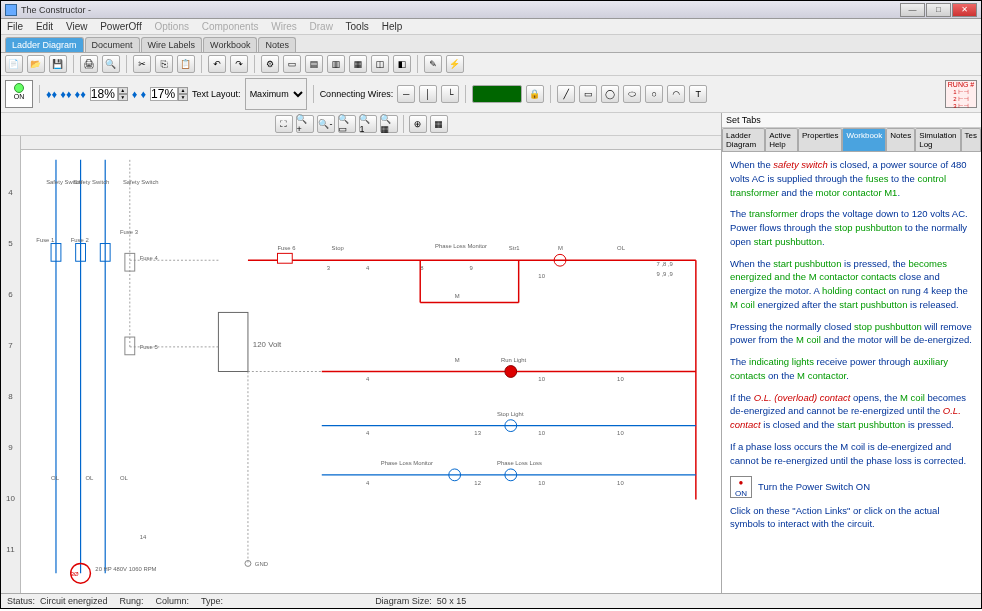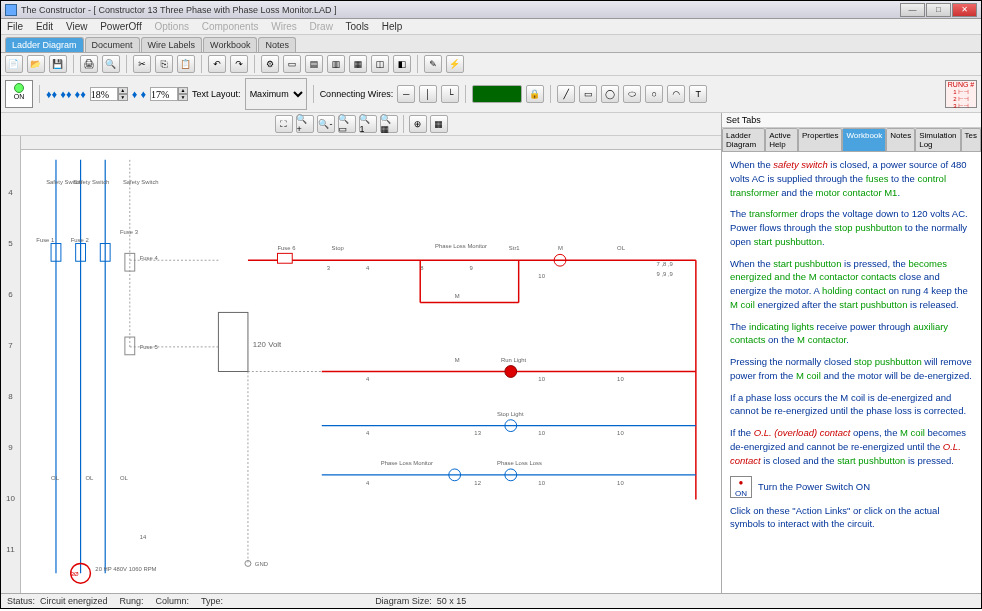--- a/index.html
+++ b/index.html
@@ -39,39 +39,38 @@
 .sidepanel-body { flex: 1; background: #fff; padding: 6px 8px; overflow-y: auto; font-size: 9.5px; line-height: 1.45; color: #003399; }
 .sidepanel-body h3 { font-size: 12px; color: #000; margin-bottom: 6px; font-weight: bold; }
 .sidepanel-body p { margin-bottom: 8px; }
 .sidepanel-body .kw1 { color: #c00; font-style: italic; }
 .sidepanel-body .kw2 { color: #090; }
 .pwricon { display: flex; align-items: center; gap: 6px; margin: 6px 0; }
 .pwricon .sw { width: 22px; height: 22px; background: #fff; border: 1px solid #888; font-size: 8px; display: flex; flex-direction: column; align-items: center; }
 .statusbar { background: #f0f0f0; border-top: 1px solid #aaa; padding: 2px 6px; font-size: 9px; color: #333; display: flex; gap: 12px; }
 .caption { font-style: italic; font-size: 11.5px; text-align: center; padding: 8px 40px; line-height: 1.4; }
 .spin { display: inline-flex; align-items: center; }
-.spin input { width: 28px; height: 14px; font-size: 10px; border: 1px solid #aaa; font-family: Liberation Serif, serif; }
+.spin input { width: 28px; height: 14px; font-size: 12px; border: 1px solid #aaa; }
 .spin .ar { display: flex; flex-direction: column; }
 .spin .ar span { width: 10px; height: 7px; background: #ddd; border: 1px solid #999; font-size: 5px; line-height: 5px; text-align: center; }
 select { font-size: 9px; height: 32px; border: 1px solid #aaa; }
 .rung-ind { width: 32px; height: 28px; border: 1px solid #888; background: #fee; font-size: 7px; color: #c00; text-align: center; margin-left: auto; }
 .sym-label { font-size: 6px; fill: #666; }
 .red-line { stroke: #d00; stroke-width: 1.5; }
 .blue-line { stroke: #06c; stroke-width: 1.2; }
 .dash-line { stroke: #888; stroke-width: 0.8; stroke-dasharray: 2 2; }
 </style>
 </head>
 <body>
 
 <div class="outer-frame">
   <div class="titlebar">
     <div class="ticon"></div>
     <span>The Constructor</span>
     <span>&nbsp;-&nbsp;</span>
-    <span>[ Constructor 13 Three Phase with Phase Loss Monitor.LAD ]</span>
     <div class="wbtns">
       <div class="wbtn">—</div>
       <div class="wbtn">□</div>
       <div class="wbtn close">✕</div>
     </div>
   </div>
 
   <div class="menubar">
     <span>File</span>
     <span>Edit</span>
@@ -292,24 +291,24 @@
         <div class="stab">Properties</div>
         <div class="stab active">Workbook</div>
         <div class="stab">Notes</div>
         <div class="stab">Simulation Log</div>
         <div class="stab">Tes</div>
       </div>
       <div class="sidepanel-body">
         <p><span>When the </span><span class="kw1">safety switch</span><span> is closed, a power source of 480 volts AC is supplied through the </span><span class="kw2">fuses</span><span> to the </span><span class="kw2">control transformer</span><span> and the </span><span class="kw2">motor contactor M1</span><span>.</span></p>
         <p><span>The </span><span class="kw2">transformer</span><span> drops the voltage down to 120 volts AC. Power flows through the </span><span class="kw2">stop pushbutton</span><span> to the normally open </span><span class="kw2">start pushbutton</span><span>.</span></p>
         <p><span>When the </span><span class="kw2">start pushbutton</span><span> is pressed, the </span><span class="kw2"> becomes energized and the </span><span class="kw2">M contactor contacts</span><span> close and energize the motor. A </span><span class="kw2">holding contact</span><span> on rung 4 keep the </span><span class="kw2">M coil</span><span> energized after the </span><span class="kw2">start pushbutton</span><span> is released.</span></p>
+        <p><span>Pressing the normally closed </span><span class="kw2">stop pushbutton</span><span> will remove power from the </span><span class="kw2">M coil</span><span> and the motor will be de-energized.</span></p>
         <p><span>The </span><span class="kw2">indicating lights</span><span> receive power through </span><span class="kw2">auxiliary contacts</span><span> on the </span><span class="kw2">M contactor</span><span>.</span></p>
-        <p><span>Pressing the normally closed </span><span class="kw2">stop pushbutton</span><span> will remove power from the </span><span class="kw2">M coil</span><span> and the motor will be de-energized.</span></p>
+        <p><span>If the </span><span class="kw1">O.L. (overload) contact</span><span> opens, the </span><span class="kw2">M coil</span><span> becomes de-energized and cannot be re-energized until the </span><span class="kw1">O.L. contact</span><span> is closed and the </span><span class="kw2">start pushbutton</span><span> is pressed.</span></p>
         <p>If a phase loss occurs the M coil is de-energized and cannot be re-energized until the phase loss is corrected.</p>
-        <p><span>If the </span><span class="kw1">O.L. (overload) contact</span><span> opens, the </span><span class="kw2">M coil</span><span> becomes de-energized and cannot be re-energized until the </span><span class="kw1">O.L. contact</span><span> is closed and the </span><span class="kw2">start pushbutton</span><span> is pressed.</span></p>
         <div class="pwricon">
           <div class="sw">
               <span style="color:#c00">●</span>
               <span>ON</span>
             </div>
           <span>Turn the Power Switch ON</span>
         </div>
         <p>Click on these "Action Links" or click on the actual symbols to interact with the circuit.</p>
 
       </div>

